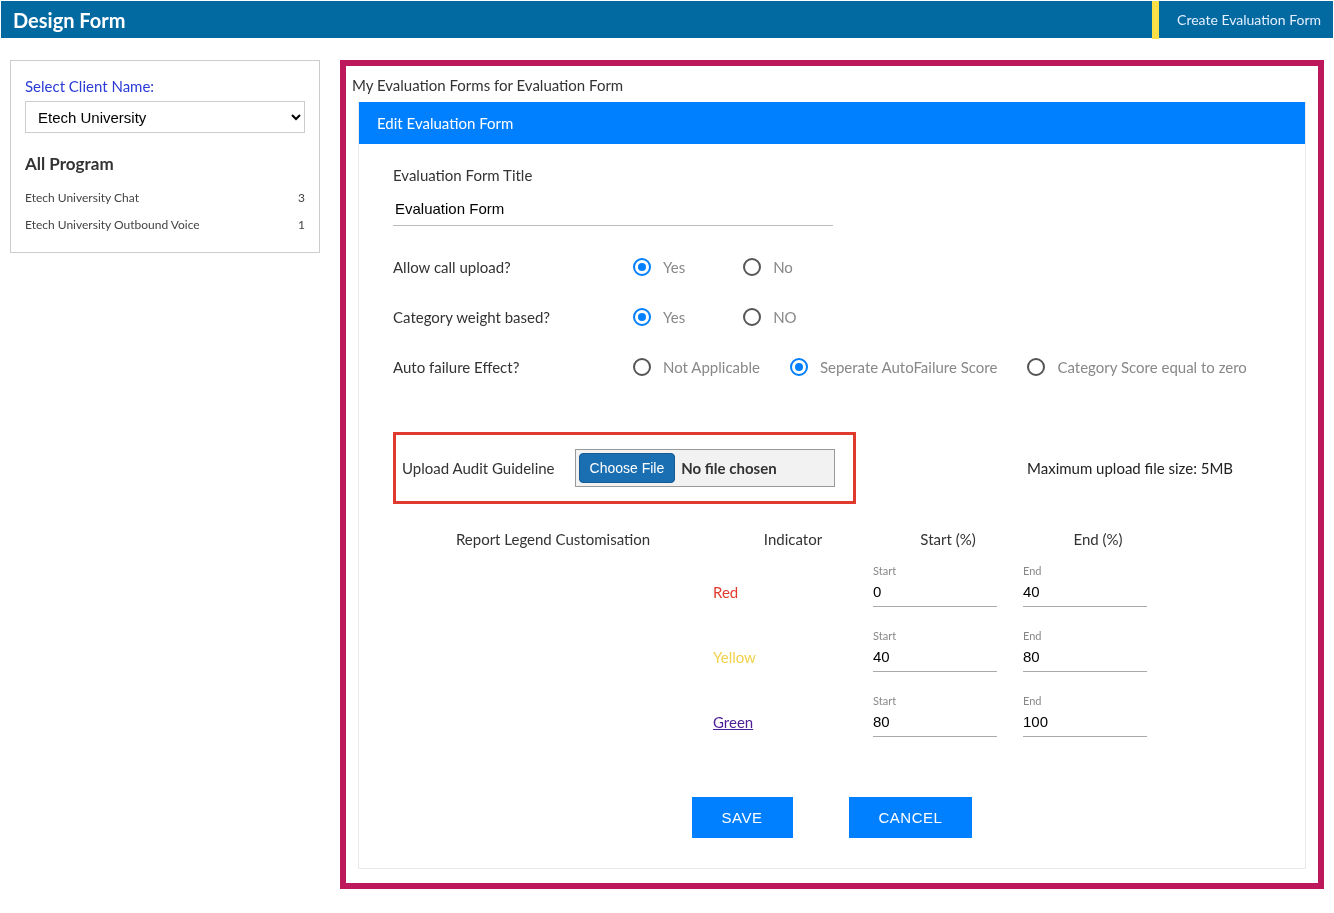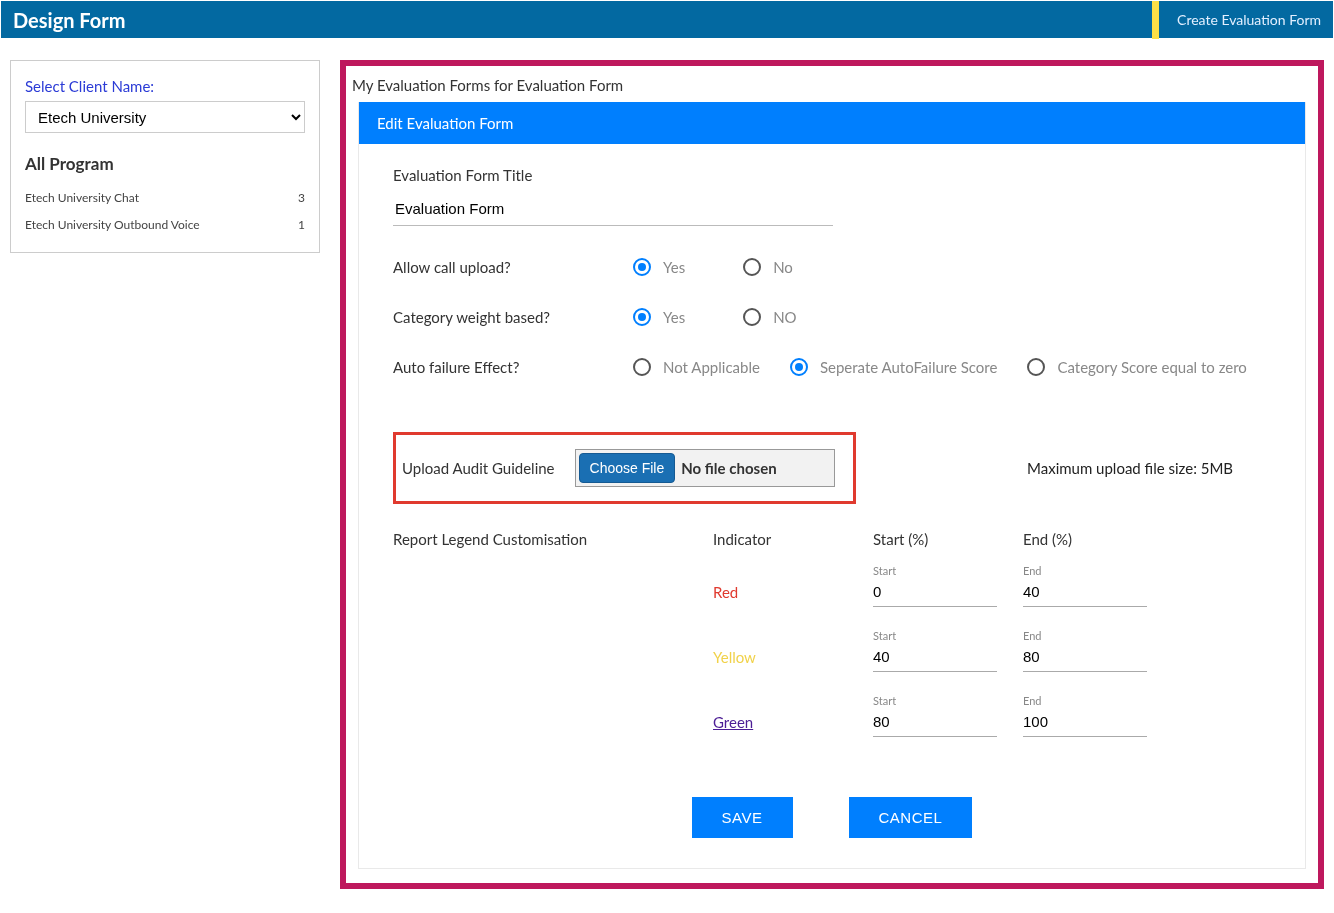--- a/index.html
+++ b/index.html
@@ -32,21 +32,21 @@
   .rcircle.sel::after { content:""; width:8px; height:8px; background:#007ffe; border-radius:50%;}
   .rlbl { color:#888; font-size:15px;}
   .uploadzone { margin-top:56px; display:flex; align-items:center;}
   .hlbox { border:3px solid #e03a2f; padding:14px 18px 14px 6px; display:flex; align-items:center; gap:12px;}
   .hlbox .lab { font-size:15px; margin-right:8px;}
   .filewrap { display:flex; align-items:center; border:1px solid #999; background:#f2f2f2; padding:3px 3px 3px 3px; width:260px;}
   .choosebtn { background:#1a6fb3; color:#fff; border:1px solid #155a93; border-radius:4px; padding:6px 10px; font-size:14px; cursor:pointer;}
   .filetext { margin-left:6px; font-size:15px; color:#333; background:#f2f2f2;font-weight:bold;}
   .maxsize { margin-left:auto; padding-left:40px; font-size:15px; color:#222; width:284px;}
   .legend { display:grid; grid-template-columns: 320px 160px 150px 150px; column-gap:0; margin-top:26px; align-items:end;}
-  .legend .hdr { font-size:15px; padding-bottom:6px;}
+  .legend .hdr { font-size:15px; padding-bottom:6px;text-align:center;}
   .legendrow { display:grid; grid-template-columns: 320px 160px 150px 150px; align-items:end; margin-top:10px;}
   .legendrow .ind { font-size:15px; padding-bottom:6px;}
   .numcell { margin-right:20px;}
   .numcell .sm { font-size:11px; color:#888; display:block; margin-bottom:0;}
   .numcell input { border:none; border-bottom:1px solid #aaa; width:124px; padding:6px 0; font-size:15px; outline:none; background:transparent;}
   .red { color:#e03a2f;} .yellow{color:#f1d24a;} .green{color:#4c1d95;text-decoration:underline;}
   .btnrow { display:flex; justify-content:center; gap:56px; margin-top:60px;}
   .btn { background:#007ffe; color:#fff; border:none; padding:12px 30px; font-size:15px; letter-spacing:0.5px; cursor:pointer; min-width:100px;}
 </style>
 </head>

